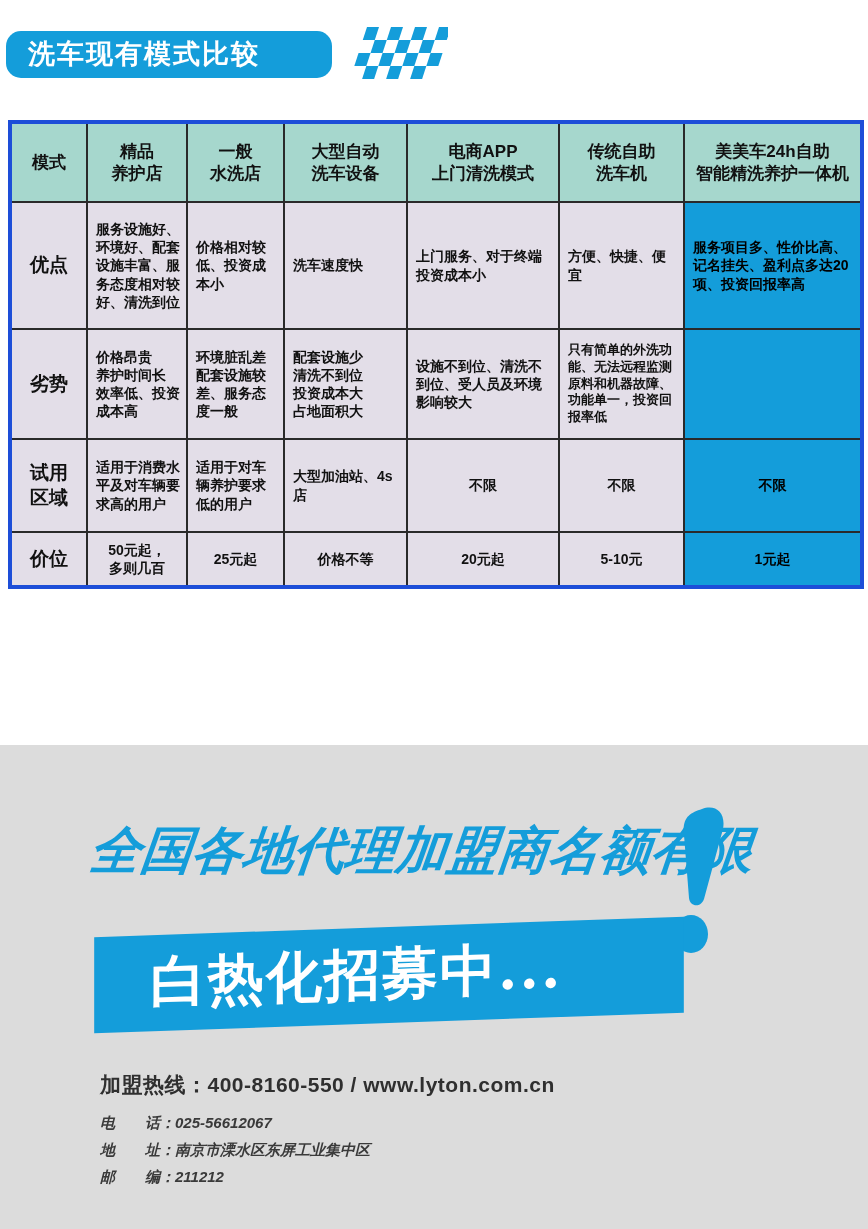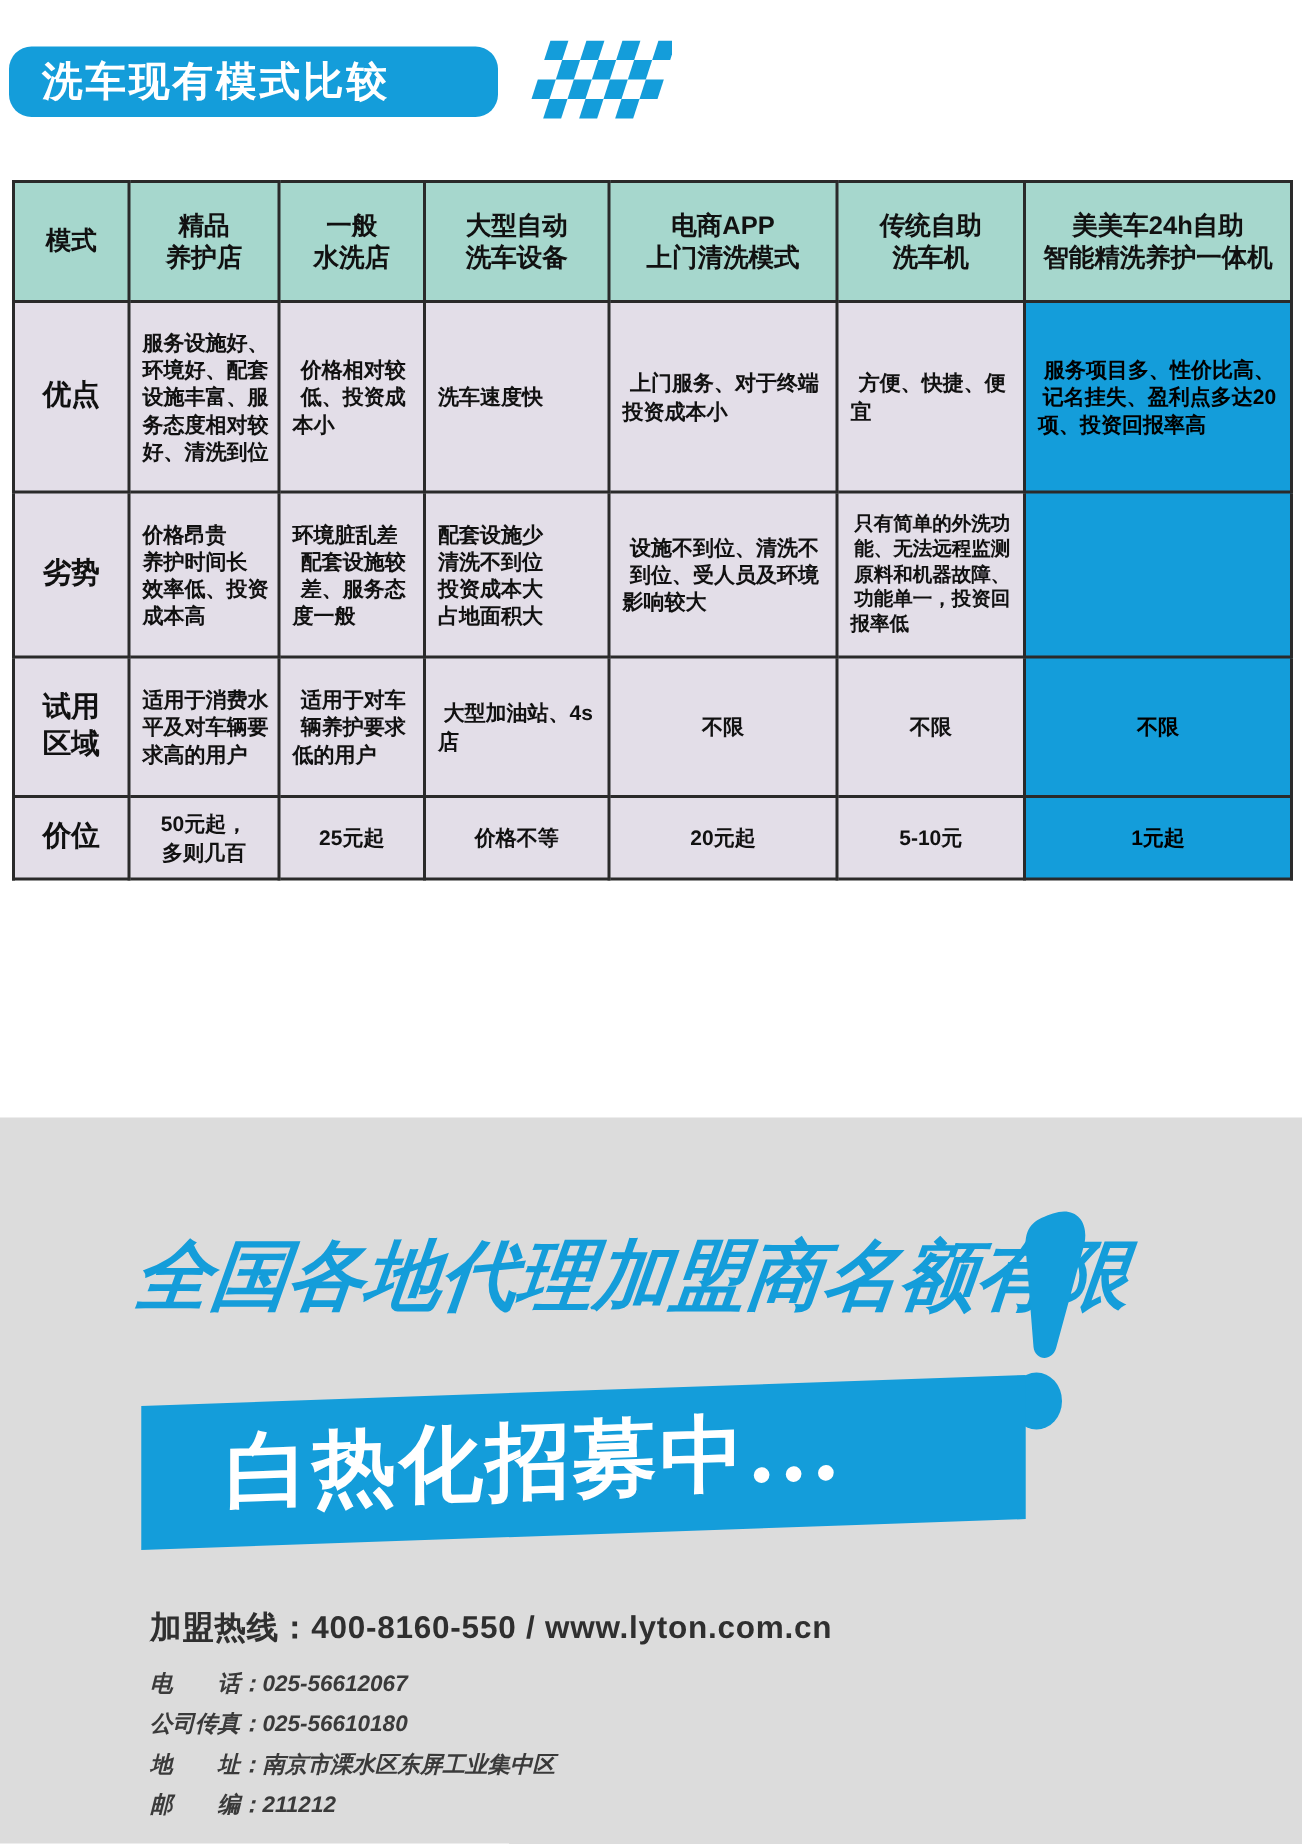--- a/index.html
+++ b/index.html
@@ -14,32 +14,32 @@
     position:absolute; left:6px; top:31px; width:326px; height:47px;
     background:#149dda; color:#fff; font-size:27px; font-weight:bold;
     line-height:47px; padding-left:22px; letter-spacing:2px;border-radius:15px;
   }
   .checker { position:absolute; left:350px; top:27px; }
 
   
   table.cmp {
     position:absolute; left:8px; top:120px;
     border-collapse:collapse; table-layout:fixed;
-    border:2px solid #1d4ed8;
+    border:4px solid #1d4ed8;
   }
   table.cmp th, table.cmp td {
     border:2px solid #2a2a2a; vertical-align:middle; text-align:center;
     white-space:pre-line; color:#111; padding:3px 6px;
   }
   table.cmp th {
     background:#a6d7cd; font-size:17px; font-weight:bold; line-height:1.25;
   }
   table.cmp td { background:#e3dee8; font-size:14px; font-weight:bold; line-height:1.3; }
   table.cmp td.rowlab { font-size:19px; font-weight:bold; }
-  table.cmp td.tl { text-align:center; text-align-last:left; padding-left:8px; padding-right:6px; }
+  table.cmp td.tl { text-align:left; text-align-last:left; padding-left:8px; padding-right:6px; }
   table.cmp td.blue { background:#149dda; color:#000000; }
 
   
   .bottom { position:absolute; left:0; top:745px; width:868px; height:484px; background:#dcdcdc; }
   .headline {
     position:absolute; left:90px; top:72px; width:620px;
     font-family:"DejaVu Serif", serif; font-style:italic; font-weight:bold;
     font-size:51px; color:#149dda; transform:skewX(-6deg); white-space:nowrap;
   }
   .excl { position:absolute; left:664px; top:62px; }
@@ -172,17 +172,16 @@
   </div>
 
   <div class="recruit-banner">
     <div class="txt">白热化招募中...</div>
   </div>
 
   <div class="hotline">加盟热线：400-8160-550 / www.lyton.com.cn</div>
 
   <div class="contacts">
     <div class="contact-line"><span>电　　话：</span><span>025-56612067</span></div>
-    <div class="contact-line"><span>公司传真：</span><span>025-56610180</span></div>
     <div class="contact-line"><span>地　　址：</span><span>南京市溧水区东屏工业集中区</span></div>
     <div class="contact-line"><span>邮　　编：</span><span>211212</span></div>
   </div>
 </div>
 
 </body></html>

